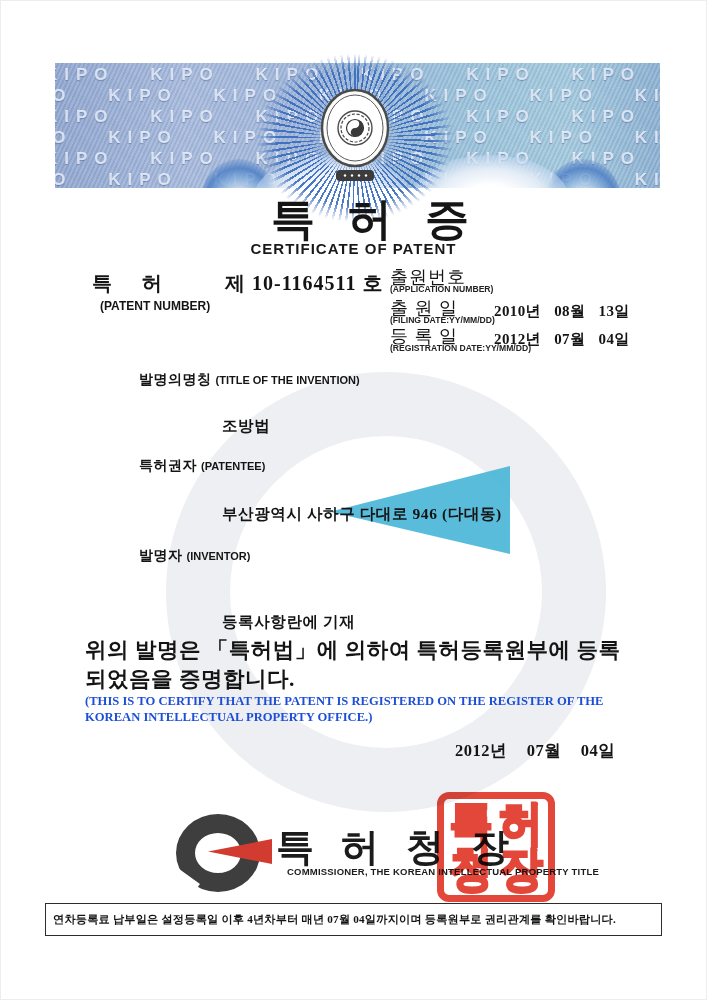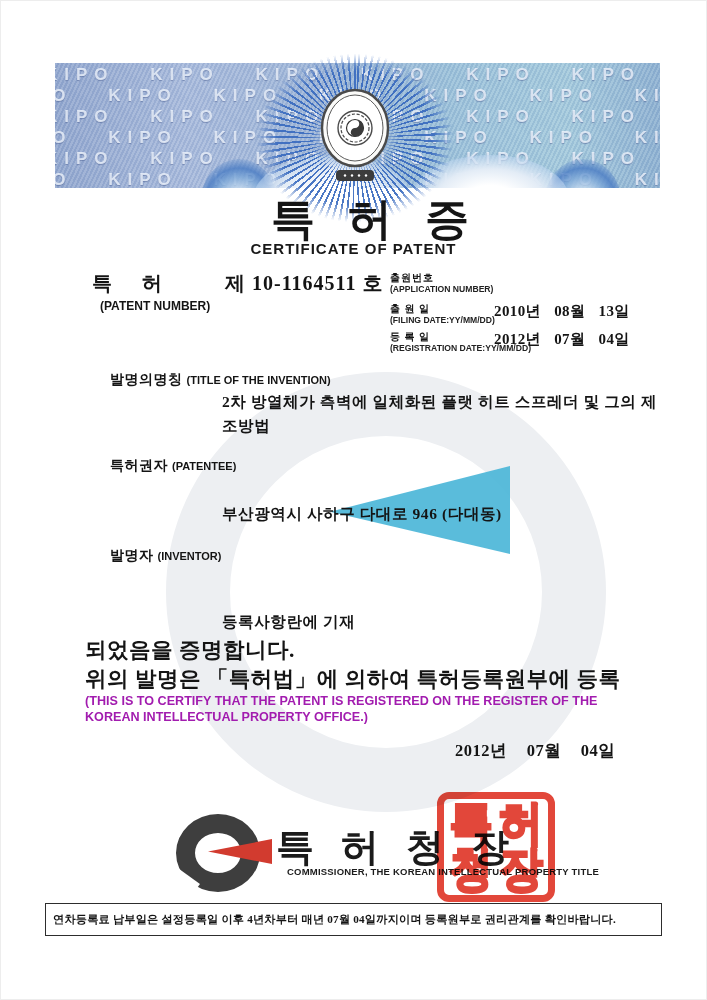--- a/index.html
+++ b/index.html
@@ -34,43 +34,43 @@
   
   .title{left:0;top:196px;width:707px;text-align:center;font-family:"Liberation Sans",sans-serif;
         font-weight:700;font-size:44px;line-height:46px;letter-spacing:33px;padding-left:33px;color:#151515;}
   .subtitle{left:0;top:240px;width:707px;text-align:center;font-family:"Liberation Sans",sans-serif;
         font-weight:700;font-size:15px;letter-spacing:1px;color:#181818;}
 
   
   .pn-ko{left:92px;top:270px;font-size:20px;font-weight:700;letter-spacing:30px;}
   .pn-val{left:193px;top:270px;font-size:20px;font-weight:700;letter-spacing:1px;margin-left:32px;}
   .pn-en{left:100px;top:299px;font-family:"Liberation Sans",sans-serif;font-weight:700;font-size:12px;}
-  .meta-label-ko{font-size:10px;font-weight:700;letter-spacing:1px;line-height:13px;text-align:right;}
+  .meta-label-ko{font-size:18px;font-weight:400;letter-spacing:1px;line-height:13px;text-align:right;}
   .meta-label-en{font-family:"Liberation Sans",sans-serif;font-weight:700;font-size:8.6px;line-height:10px;color:#222;}
   .meta-val{font-size:15px;font-weight:700;word-spacing:9px;letter-spacing:.4px;}
   .m0k{left:390px;top:271px;} .m0e{left:390px;top:284px;} .m0v{left:494px;top:271px;}
   .m1k{left:390px;top:302px;} .m1e{left:390px;top:315px;} .m1v{left:494px;top:302px;}
   .m2k{left:390px;top:330px;} .m2e{left:390px;top:343px;} .m2v{left:494px;top:330px;}
 
   
   .wm-ring{left:166px;top:372px;width:312px;height:312px;border-radius:50%;border:64px solid #edeff2;}
   .wm-arrow{left:330px;top:466px;width:180px;height:88px;background:#4cb6d8;opacity:.92;
         clip-path:polygon(0 52%,100% 0,100% 100%);}
 
   
-  .sec-label{font-size:14px;font-weight:700;letter-spacing:.5px;}
+  .sec-label{font-size:14px;font-weight:700;letter-spacing:.5px;margin-left:29px;}
   .sec-label .en{font-family:"Liberation Sans",sans-serif;font-size:11px;font-weight:700;letter-spacing:0;}
   .sec-text{font-size:15.5px;font-weight:700;letter-spacing:.6px;line-height:25px;}
   .inv-label{left:110px;top:371px;} .inv-l1{left:222px;top:389px;} .inv-l2{left:222px;top:413px;}
   .pat-label{left:110px;top:457px;} .pat-l1{left:222px;top:476px;} .pat-l2{left:222px;top:501px;}
   .invt-label{left:110px;top:547px;} .invt-v{left:222px;top:566px;margin-top:43px;}
 
   .stmt{left:85px;top:636px;width:560px;font-size:21.5px;font-weight:700;letter-spacing:.5px;line-height:29px;}
-  .stmt-en{left:85px;top:694px;width:556px;font-family:Liberation Sans, sans-serif;
-        font-weight:700;font-size:12.6px;line-height:15.5px;color:#a21caf;}
+  .stmt-en{left:85px;top:694px;width:556px;font-family:Liberation Serif, serif;
+        font-weight:700;font-size:12.6px;line-height:15.5px;color:#1d4ed8;}
   .issue-date{left:455px;top:740px;font-size:16.5px;font-weight:700;word-spacing:15px;letter-spacing:.5px;}
 
   
   .logo-ring{left:176px;top:814px;width:46px;height:40px;border:19px solid #3e3e3e;border-radius:50%;}
   .logo-ring::after{content:"";position:absolute;left:-26px;bottom:-14px;width:30px;height:13px;
         background:#fff;transform:rotate(36deg);}
   .logo-arrow{left:208px;top:839px;width:64px;height:25px;background:#d23b2f;
         clip-path:polygon(0 50%,100% 0,100% 100%);}
   .office-ko{left:276px;top:822px;font-family:"Liberation Sans",sans-serif;font-weight:700;
         font-size:38px;letter-spacing:27px;white-space:nowrap;color:#1b1b1b;}
@@ -139,38 +139,37 @@
   <div class="abs meta-label-en m2e">(REGISTRATION DATE:YY/MM/DD)</div>
   <div class="abs meta-val m2v">2012년 07월 04일</div>
 
   <div class="abs wm-ring"></div>
   <div class="abs wm-arrow"></div>
 
   <div class="abs sec-label inv-label">
     <span>발명의명칭</span>
     <span class="en">(TITLE OF THE INVENTION)</span>
   </div>
-  <div class="abs sec-text inv-l1">2차 방열체가 측벽에 일체화된 플랫 히트 스프레더 및 그의 제</div>
   <div class="abs sec-text inv-l2">조방법</div>
 
   <div class="abs sec-label pat-label">
     <span>특허권자</span>
     <span class="en">(PATENTEE)</span>
   </div>
   <div class="abs sec-text pat-l2">부산광역시 사하구 다대로 946 (다대동)</div>
 
   <div class="abs sec-label invt-label">
     <span>발명자</span>
     <span class="en">(INVENTOR)</span>
   </div>
   <div class="abs sec-text invt-v">등록사항란에 기재</div>
 
   <div class="abs stmt">
+    <div>위의 발명은 「특허법」에 의하여 특허등록원부에 등록</div>
     <div>되었음을 증명합니다.</div>
-    <div>위의 발명은 「특허법」에 의하여 특허등록원부에 등록</div>
   </div>
   <div class="abs stmt-en">(THIS IS TO CERTIFY THAT THE PATENT IS REGISTERED ON THE REGISTER OF THE KOREAN INTELLECTUAL PROPERTY OFFICE.)</div>
 
   <div class="abs issue-date">2012년 07월 04일</div>
 
   <div class="abs logo-ring"></div>
   <div class="abs logo-arrow"></div>
   <div class="abs office-ko">특허청장</div>
   <div class="abs office-en">COMMISSIONER, THE KOREAN INTELLECTUAL PROPERTY TITLE</div>
   <div class="abs seal">

